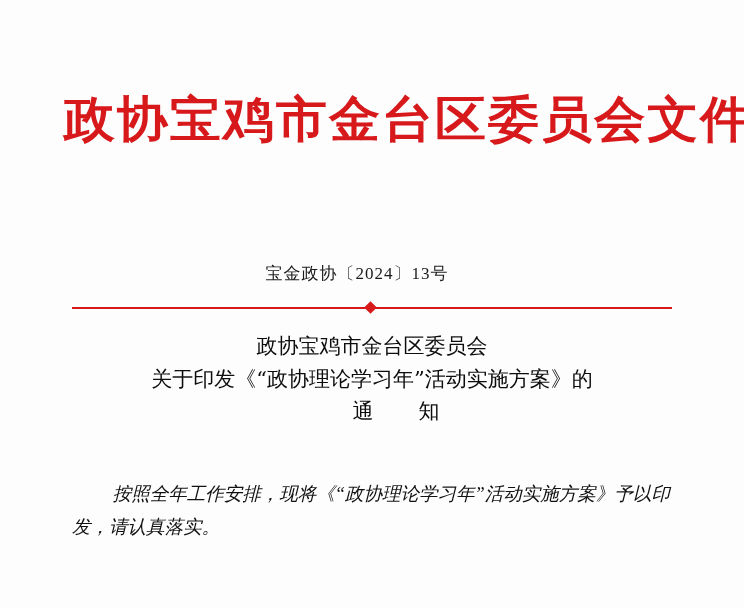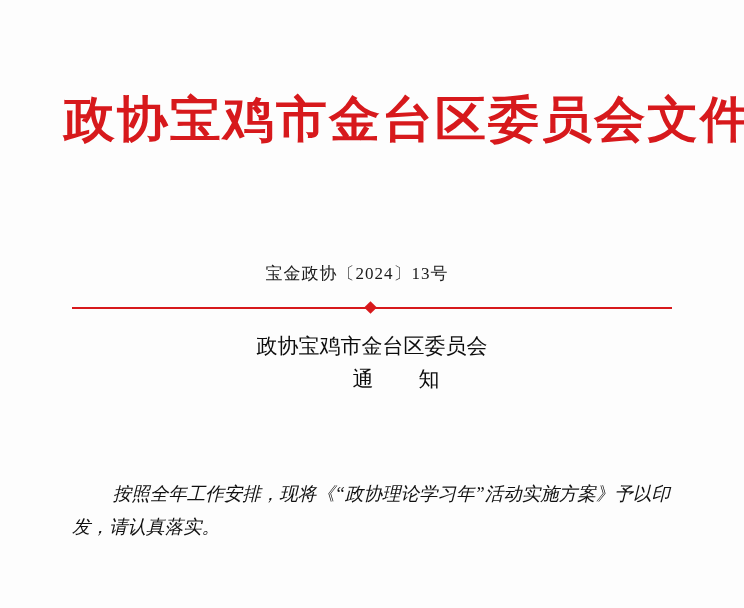--- a/index.html
+++ b/index.html
@@ -133,20 +133,21 @@
 
   <div class="doc-number">宝金政协〔2024〕13号</div>
 
   <div class="red-rule">
     <div class="bar"></div>
     <div class="diamond"></div>
   </div>
 
   <div class="subject">
     <span class="line">政协宝鸡市金台区委员会</span>
+    <span class="line">关于印发《“政协理论学习年”活动实施方案》的</span>
     <span class="line line-notice">通　知</span>
   </div>
 
   <div class="body-text">
     <p class="indent">按照全年工作安排，现将《“政协理论学习年”活动实施方案》予以印发，请认真落实。</p>
   </div>
 
 </div>
 
 </body></html>

